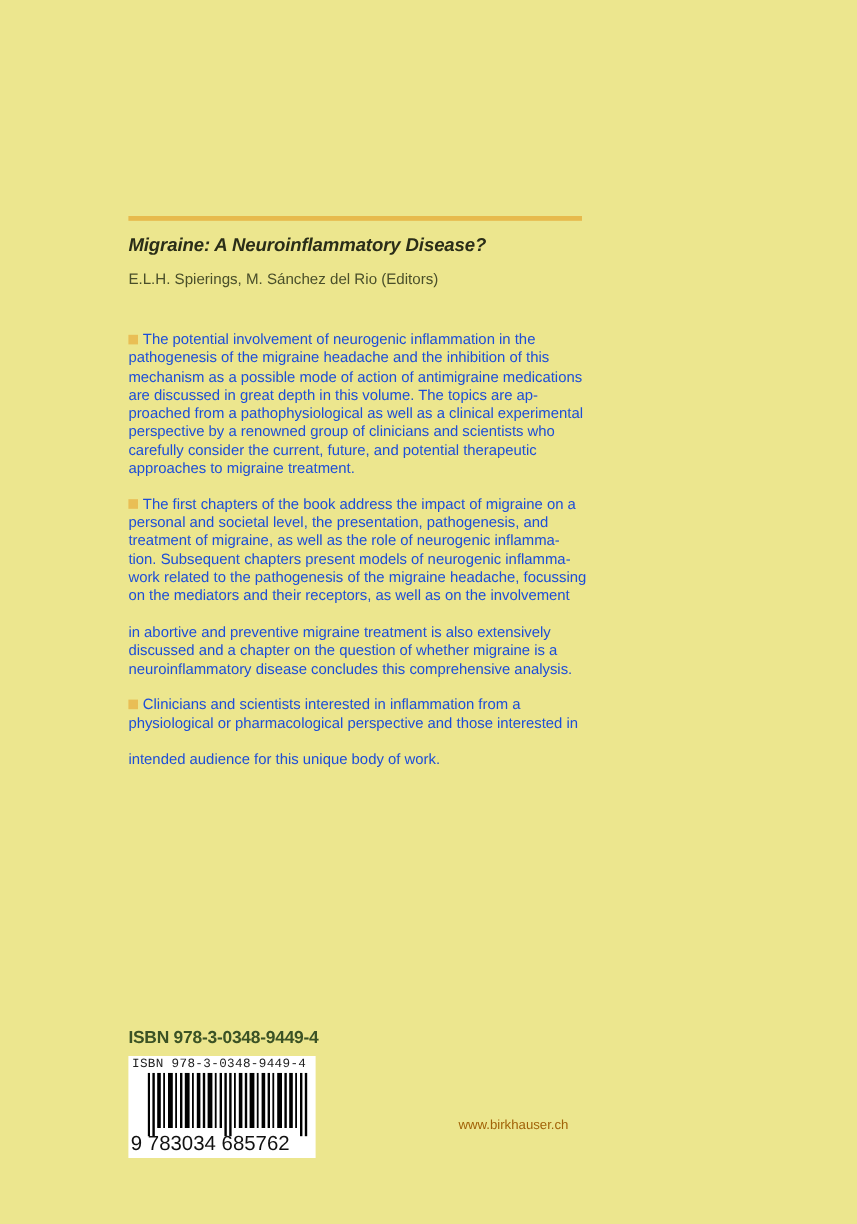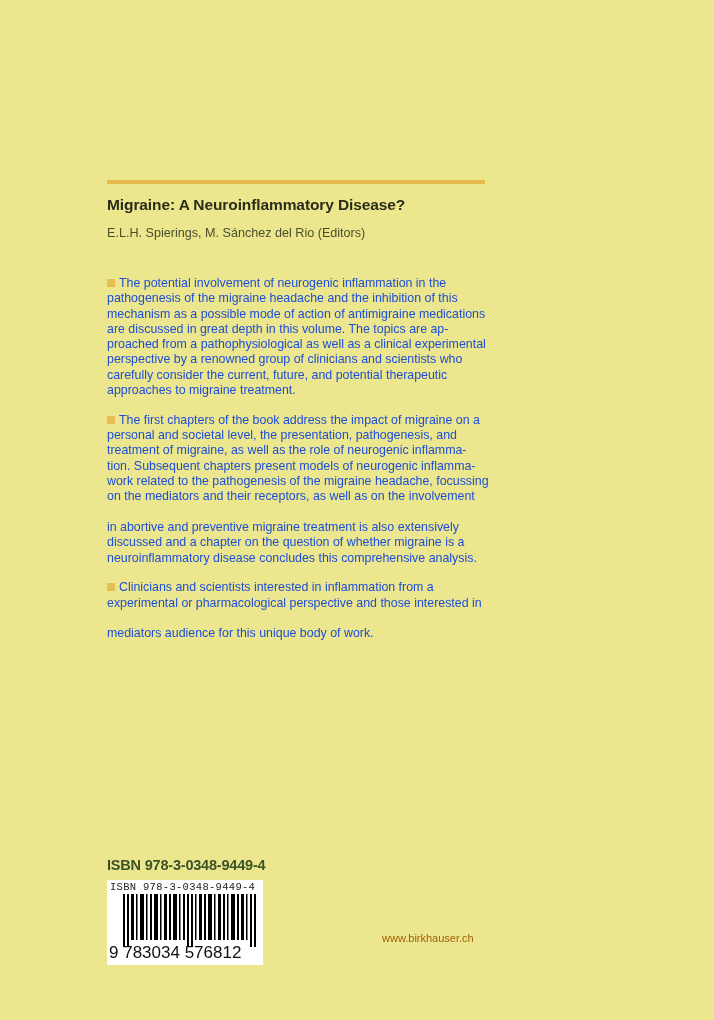--- a/index.html
+++ b/index.html
@@ -14,20 +14,21 @@
     .rule {
       position: absolute; left: 107px; top: 180px;
       width: 378px; height: 4px;
       background: #E7BA4C;
     }
     .title {
       position: absolute; left: 107px; top: 196px;
       font-size: 15.5px; font-weight: bold;
       color: #2A2D18;
       letter-spacing: -0.1px;
+      font-style: italic;
     }
     .editors {
       position: absolute; left: 107px; top: 226px;
       font-size: 12.6px;
       color: #4A4F2A;
     }
     .body {
       position: absolute; left: 107px; top: 276px;
       width: 382px;
       font-size: 12.4px;
@@ -105,23 +106,23 @@
     <span>tion. Subsequent chapters present models of neurogenic inflamma-</span><br>
     <span>work related to the pathogenesis of the migraine headache, focussing</span><br>
     <span>on the mediators and their receptors, as well as on the involvement</span><br>
     <br>
     <span>in abortive and preventive migraine treatment is also extensively</span><br>
     <span>discussed and a chapter on the question of whether migraine is a</span><br>
     <span>neuroinflammatory disease concludes this comprehensive analysis.</span>
   </div>
   <div class="para">
     <span class="bullet"></span><span>Clinicians and scientists interested in inflammation from a</span><br>
-    <span>experimental or pharmacological perspective and those interested in</span><br>
+    <span>physiological or pharmacological perspective and those interested in</span><br>
     <br>
-    <span>mediators audience for this unique body of work.</span>
+    <span>intended audience for this unique body of work.</span>
   </div>
 </div>
 
 <div class="isbn-label">ISBN 978-3-0348-9449-4</div>
 
 <div class="barcode-box">
   <div class="barcode-top">ISBN 978-3-0348-9449-4</div>
   <svg class="bars" viewBox="0 0 136 53" preserveAspectRatio="none">
     <g fill="#000">
       <rect x="0" y="0" width="2" height="53"></rect>
@@ -149,16 +150,16 @@
       <rect x="100" y="0" width="2" height="46"></rect>
       <rect x="104" y="0" width="1.5" height="46"></rect>
       <rect x="108" y="0" width="4" height="46"></rect>
       <rect x="114" y="0" width="2" height="46"></rect>
       <rect x="118" y="0" width="3" height="46"></rect>
       <rect x="123" y="0" width="1.5" height="46"></rect>
       <rect x="127" y="0" width="2" height="53"></rect>
       <rect x="131" y="0" width="2" height="53"></rect>
     </g>
   </svg>
-  <div class="barcode-digits">9 783034 576812</div>
+  <div class="barcode-digits">9 783034 685762</div>
 </div>
 
 <div class="website">www.birkhauser.ch</div>
 
 </body></html>

